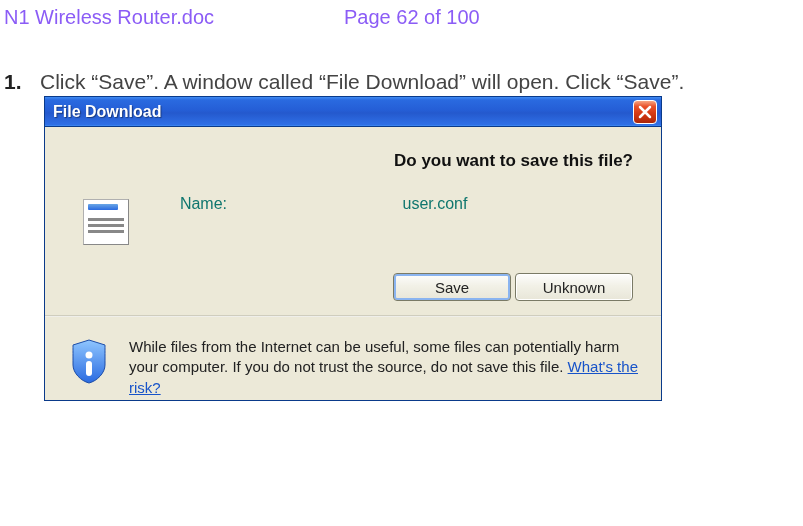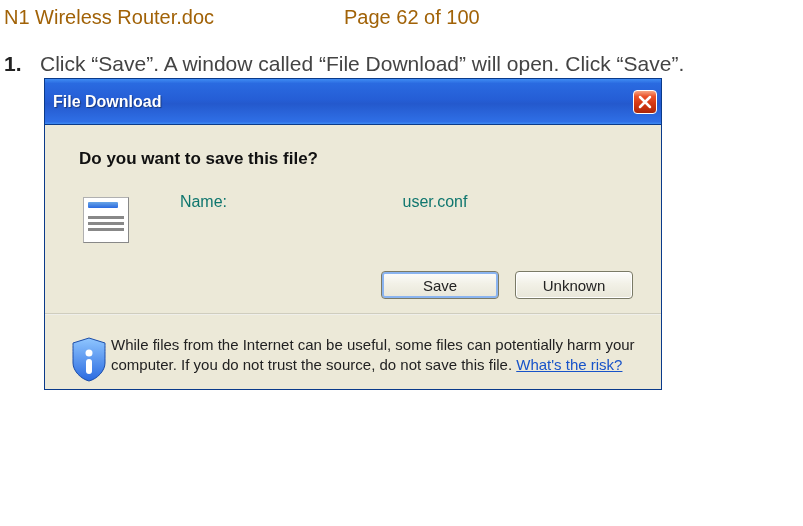--- a/index.html
+++ b/index.html
@@ -9,22 +9,22 @@
       width: 803px;
       color: #3a3a3a;
     }
     .page {
       padding: 6px 4px 0 4px;
     }
     .doc-header {
       display: flex;
       font-size: 20px;
       font-family: Arial, sans-serif;
-      color: #a16207;
-      margin-bottom: 23px;
+      color: #8b5cf6;
+      margin-bottom: 41px;
     }
     .doc-title { width: 340px; }
     .doc-page { }
     .instruction-row {
       display: flex;
       align-items: baseline;
       margin-bottom: 2px;
       font-size: 21px;
       color: #444;
     }
@@ -35,21 +35,21 @@
     }
     .instruction-text { flex: 1; }
     .dialog {
       margin-left: 40px;
       width: 618px;
       border: 1px solid #0a3a8a;
       background: #ece9d8;
       font-family: Tahoma, Arial, sans-serif;
     }
     .titlebar {
-      height: 46px;
+      height: 30px;
       display: flex;
       align-items: center;
       padding: 0 4px 0 8px;
       background: linear-gradient(180deg, #3f8cf3 0%, #2a6ae0 10%, #255ed6 45%, #2459cd 55%, #2f6fe6 95%, #3f8cf3 100%);
       border-bottom: 1px solid #0a3a8a;
       justify-content: flex-end;
     }
     .titlebar-title {
       flex: 1;
       color: #ffffff;
@@ -68,20 +68,21 @@
       justify-content: center;
       cursor: pointer;
     }
     .titlebar-close svg { display: block; }
     .dialog-body { padding: 24px 28px 0 34px; }
     .prompt {
       font-weight: bold;
       font-size: 17px;
       color: #111;
       margin-bottom: 24px;
+      text-align: right;
     }
     .info-row {
       display: flex;
       align-items: flex-start;
     }
     .file-icon {
       width: 54px;
       padding-top: 4px;
       display: flex;
       justify-content: center;
@@ -122,21 +123,21 @@
       font-size: 16px;
       color: #0f766e;
       padding-left: 34px;
     }
     .prop-row { display: flex; margin-bottom: 6px; }
     .prop-label { width: 70px; text-align: right; padding-right: 10px; }
     .prop-value { flex: 1; text-align: center; }
     .button-row {
       display: flex;
       justify-content: flex-end;
-      gap: 16px;
+      gap: 4px;
       padding: 28px 28px 14px 0;
     }
     .xp-btn {
       min-width: 118px;
       height: 28px;
       background: linear-gradient(180deg,#fdfdfd,#f2f1e7 45%,#e8e6d8);
       border: 1px solid #7a7a66;
       border-radius: 4px;
       font-family: Tahoma, Arial, sans-serif;
       font-size: 15px;
@@ -148,20 +149,21 @@
       box-shadow: inset 0 0 0 2px #8ab4f0, inset 0 0 0 1px #ffffff;
     }
     .divider {
       height: 2px;
       background: linear-gradient(180deg,#bfbca8,#ffffff);
       margin: 0;
     }
     .warning-area {
       display: flex;
       padding: 20px 22px 2px 22px;
+      gap: 18px;
       align-items: flex-start;
     }
     .shield-icon { width: 44px; flex-shrink: 0; }
     .warning-text {
       font-size: 15px;
       color: #222;
       line-height: 1.35;
     }
     .warning-text a {
       color: #1753c9;

